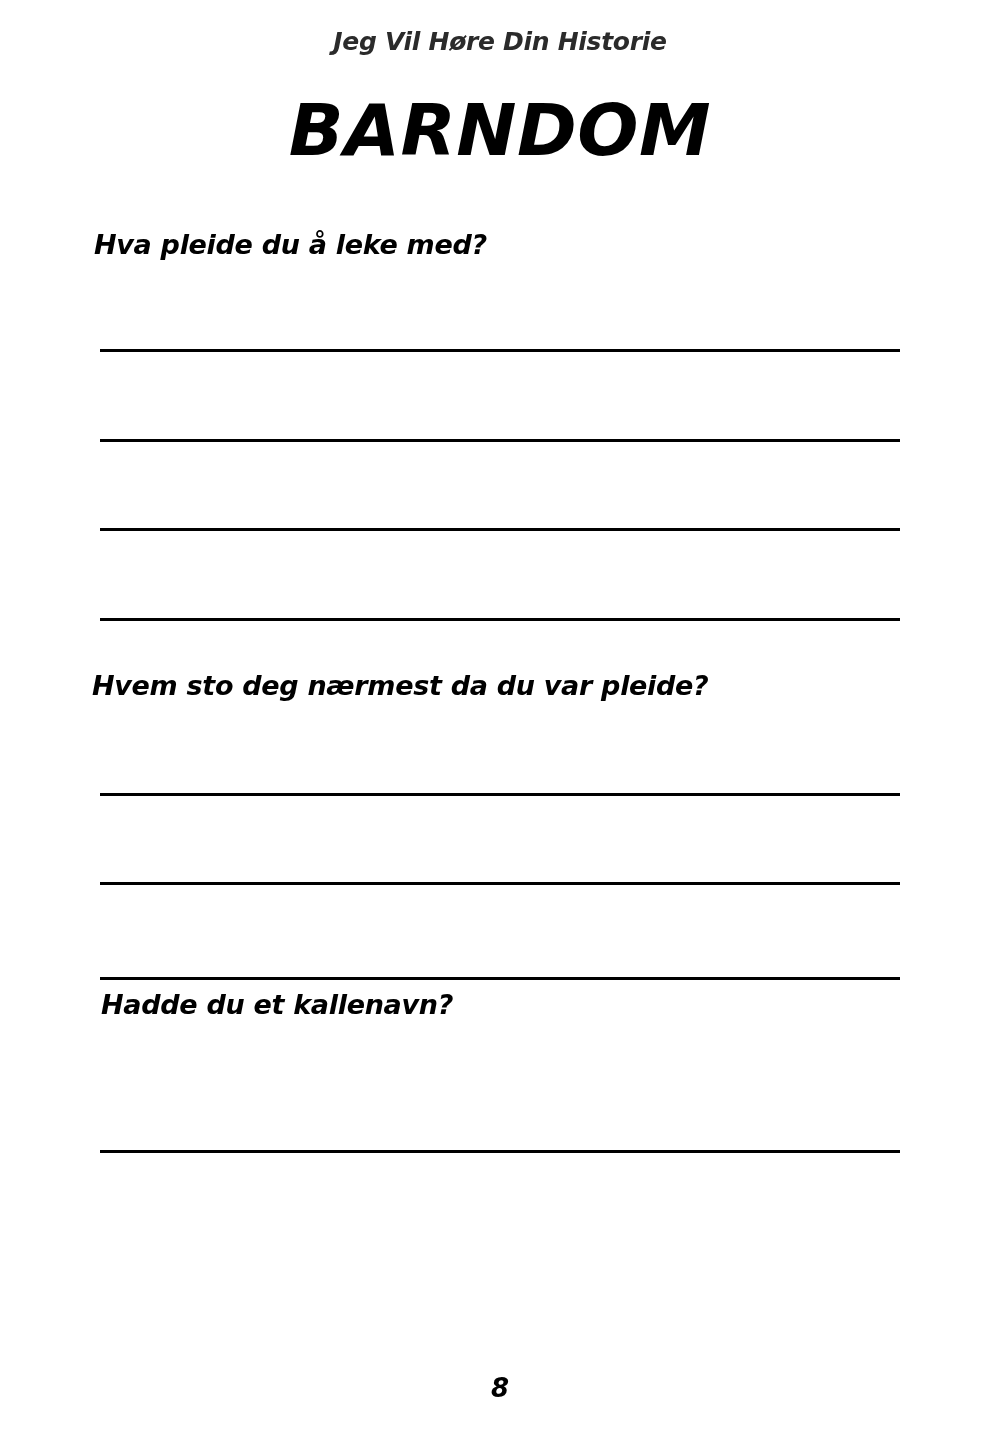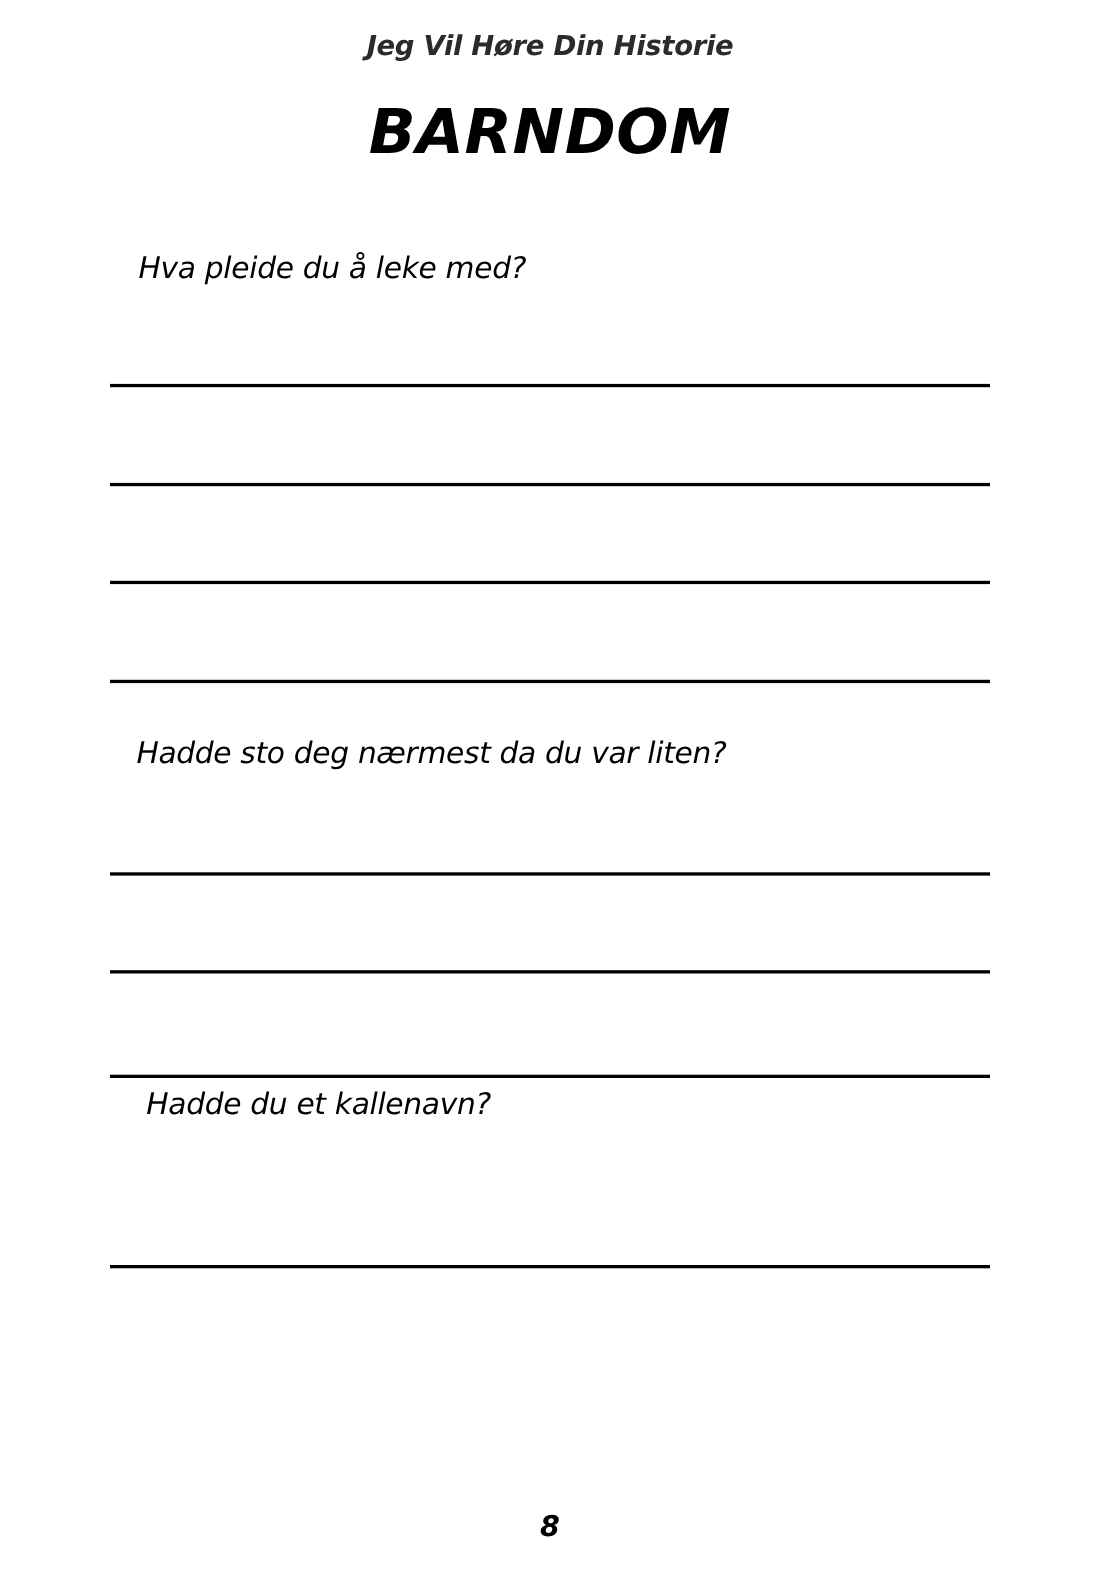--- a/index.html
+++ b/index.html
@@ -26,35 +26,34 @@
       font-weight: bold;
       color: #2b2b2b;
       letter-spacing: -0.3px;
     }
     .page-title {
       position: absolute;
       top: 88px;
       left: 0;
       width: 1000px;
       text-align: center;
-      font-size: 56px;
+      font-size: 72px;
       font-style: italic;
       font-weight: bold;
       color: #000000;
       letter-spacing: 0.5px;
     }
     .question {
       position: absolute;
       font-size: 27px;
       font-style: italic;
-      font-weight: normal;
+      font-weight: bold;
       color: #000000;
       letter-spacing: -0.3px;
       white-space: nowrap;
-      margin-left: 32px;
     }
     .answer-line {
       position: absolute;
       left: 100px;
       width: 800px;
       height: 3px;
       background: #000000;
     }
     .page-number {
       position: absolute;
@@ -74,21 +73,21 @@
 <div class="running-header">Jeg Vil Høre Din Historie</div>
 
 <div class="page-title">BARNDOM</div>
 
 <div class="question" style="top:229px; left:94px;">Hva pleide du å leke med?</div>
 <div class="answer-line" style="top:349px;"></div>
 <div class="answer-line" style="top:439px;"></div>
 <div class="answer-line" style="top:528px;"></div>
 <div class="answer-line" style="top:618px;"></div>
 
-<div class="question" style="top:670px; left:92px;">Hadde sto deg nærmest da du var liten?</div>
+<div class="question" style="top:670px; left:92px;">Hvem sto deg nærmest da du var pleide?</div>
 <div class="answer-line" style="top:793px;"></div>
 <div class="answer-line" style="top:882px;"></div>
 <div class="answer-line" style="top:977px;"></div>
 
 <div class="question" style="top:989px; left:101px;">Hadde du et kallenavn?</div>
 <div class="answer-line" style="top:1150px;"></div>
 
 <div class="page-number">8</div>
 
 </body></html>

